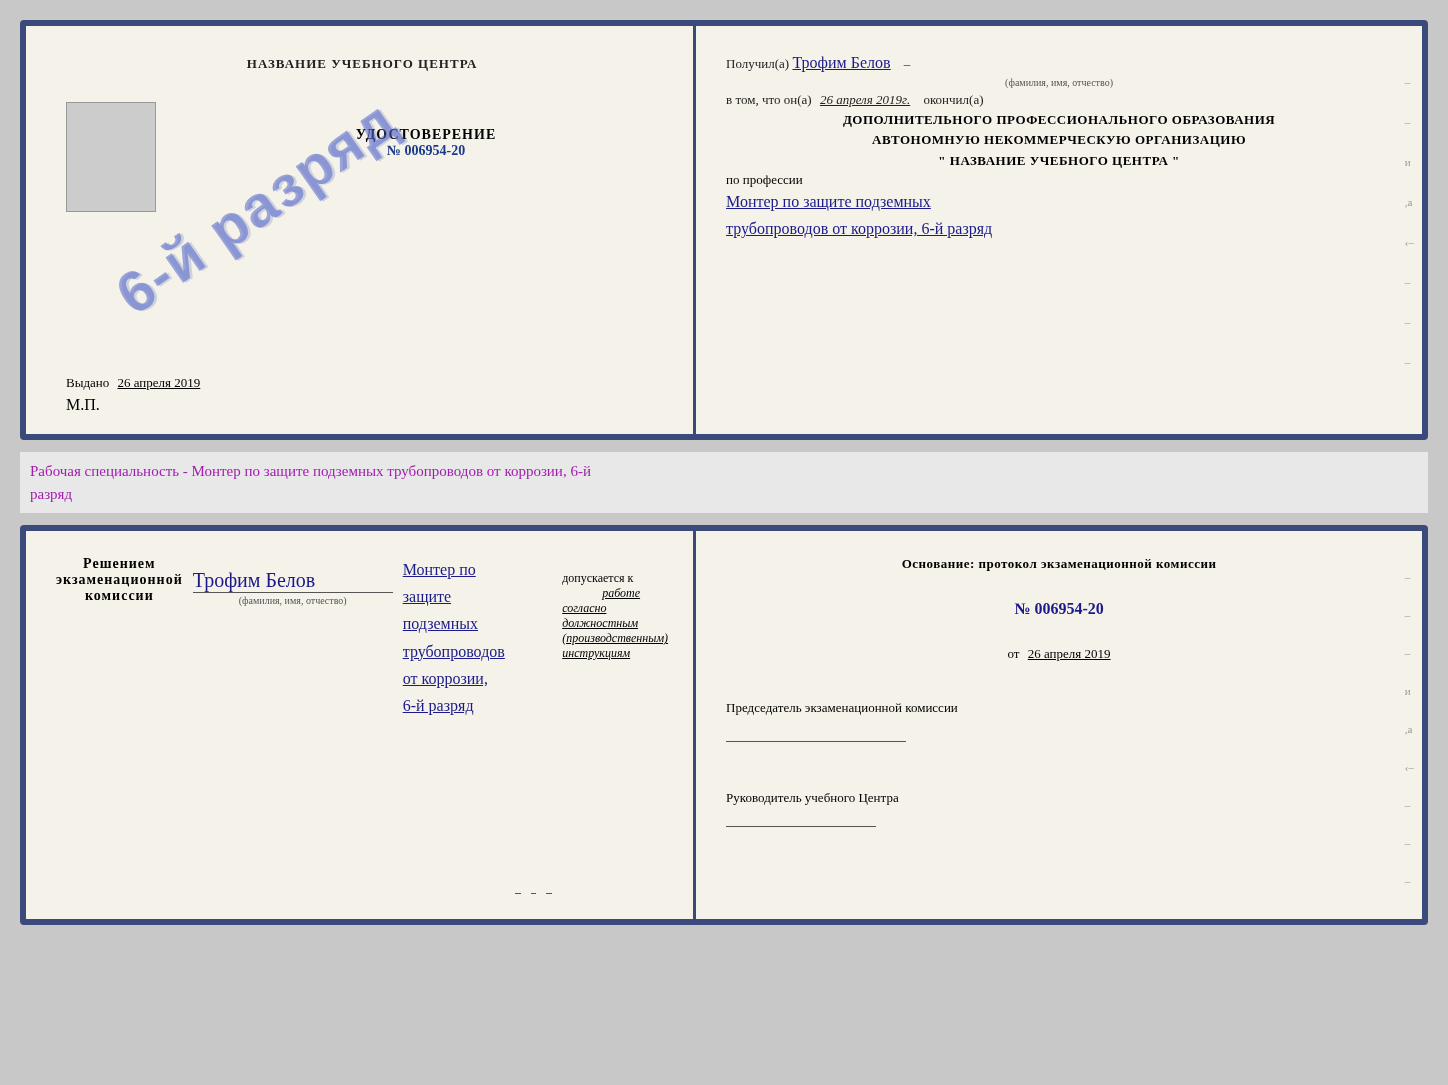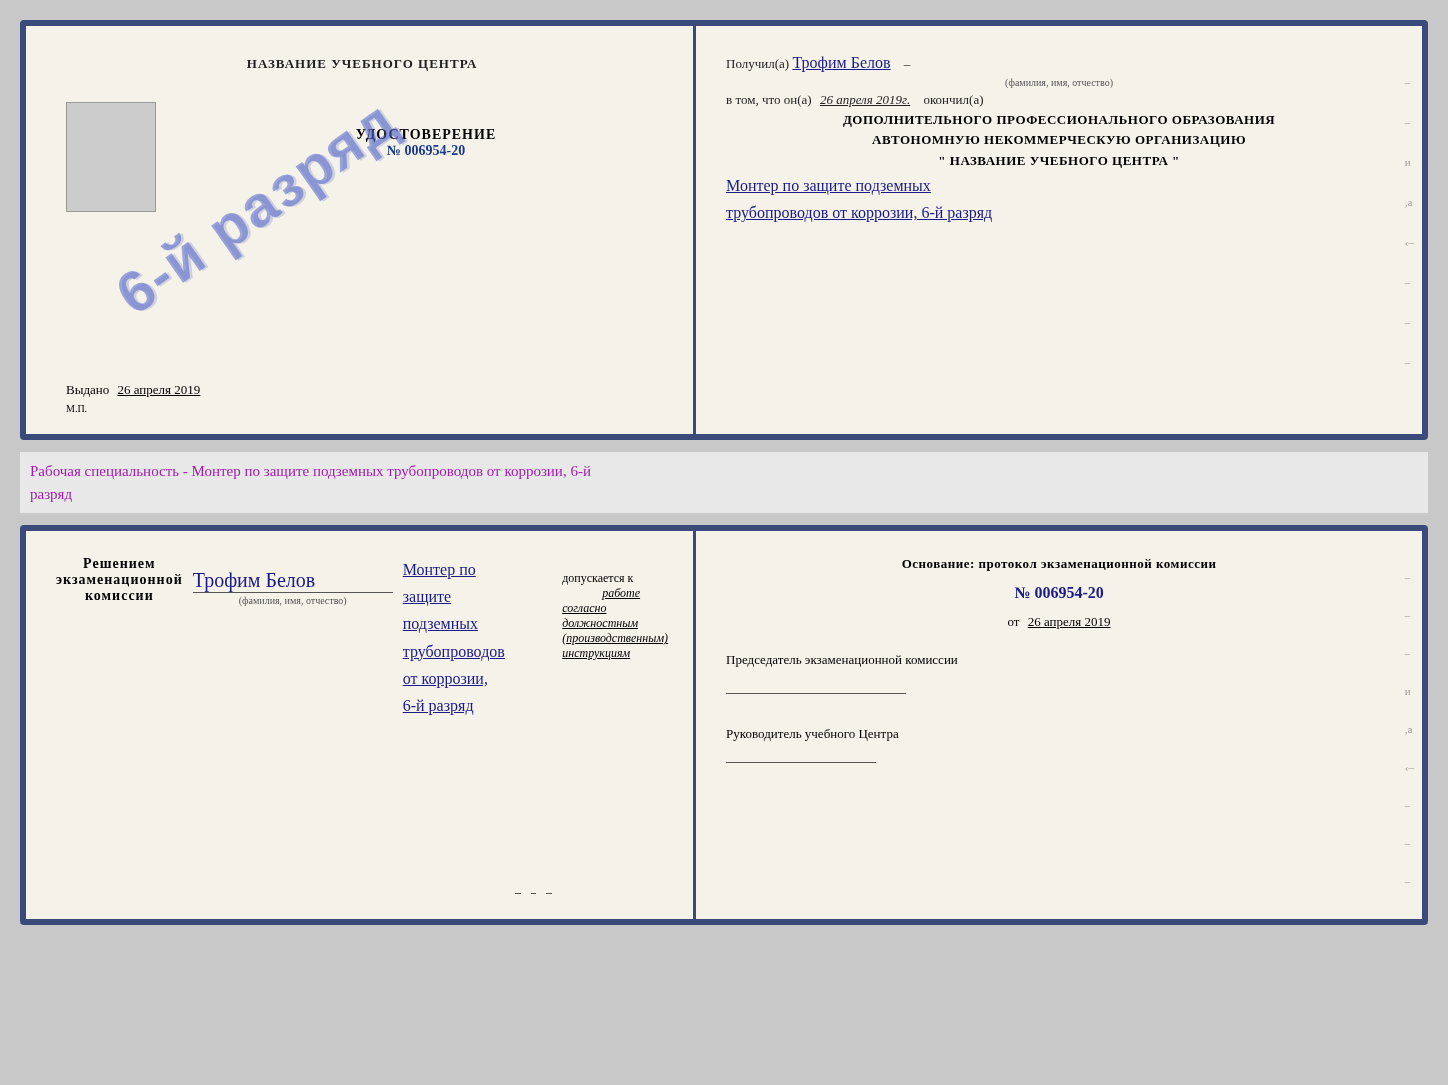--- a/index.html
+++ b/index.html
@@ -85,21 +85,21 @@
       text-align: center;
     }
 
     .cert-vydano {
       font-size: 13px;
       margin-top: auto;
       padding-top: 10px;
     }
 
     .cert-mp {
-      font-size: 10px;
+      font-size: 16px;
       margin-top: 5px;
     }
 
     
     .diagonal-stamp {
       position: absolute;
       top: 50px;
       left: 100px;
       width: 260px;
       height: 260px;
@@ -208,21 +208,21 @@
       display: flex;
       flex-direction: row;
       gap: 10px;
     }
 
     .cert-bottom-right {
       width: 52%;
       padding: 25px 30px 20px 30px;
       display: flex;
       flex-direction: column;
-      gap: 12px;
+      gap: 28px;
       position: relative;
     }
 
     .decision-title {
       font-size: 14px;
       font-weight: bold;
       letter-spacing: 1px;
       text-align: center;
     }
 
@@ -366,20 +366,21 @@
         <span style="margin-left:10px;">окончил(а)</span>
       </div>
 
       <div class="cert-org-block">
         <div>ДОПОЛНИТЕЛЬНОГО ПРОФЕССИОНАЛЬНОГО ОБРАЗОВАНИЯ</div>
         <div>АВТОНОМНУЮ НЕКОММЕРЧЕСКУЮ ОРГАНИЗАЦИЮ</div>
         <div>" НАЗВАНИЕ УЧЕБНОГО ЦЕНТРА "</div>
       </div>
 
       <div class="cert-profession">
+        <div>по профессии</div>
         <span class="cert-profession-name">Монтер по защите подземных</span>
         <span class="cert-profession-name">трубопроводов от коррозии, 6-й разряд</span>
       </div>
 
       <div class="right-deco-lines">
         <span>–</span>
         <span>–</span>
         <span>и</span>
         <span>,а</span>
         <span>‹–</span>

